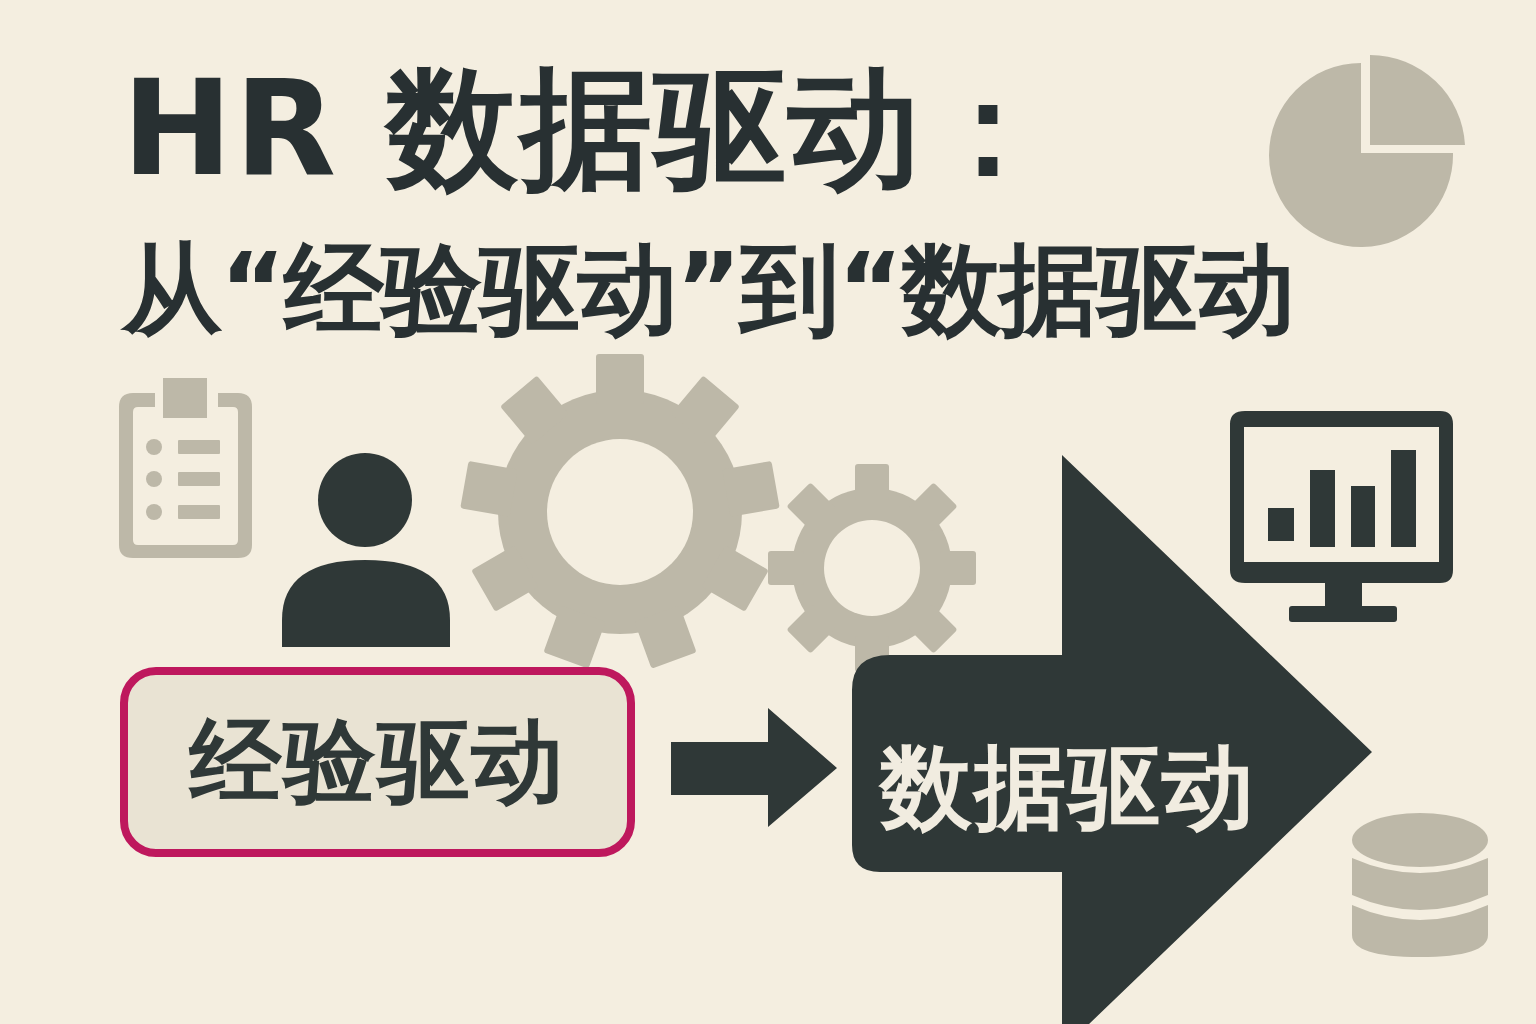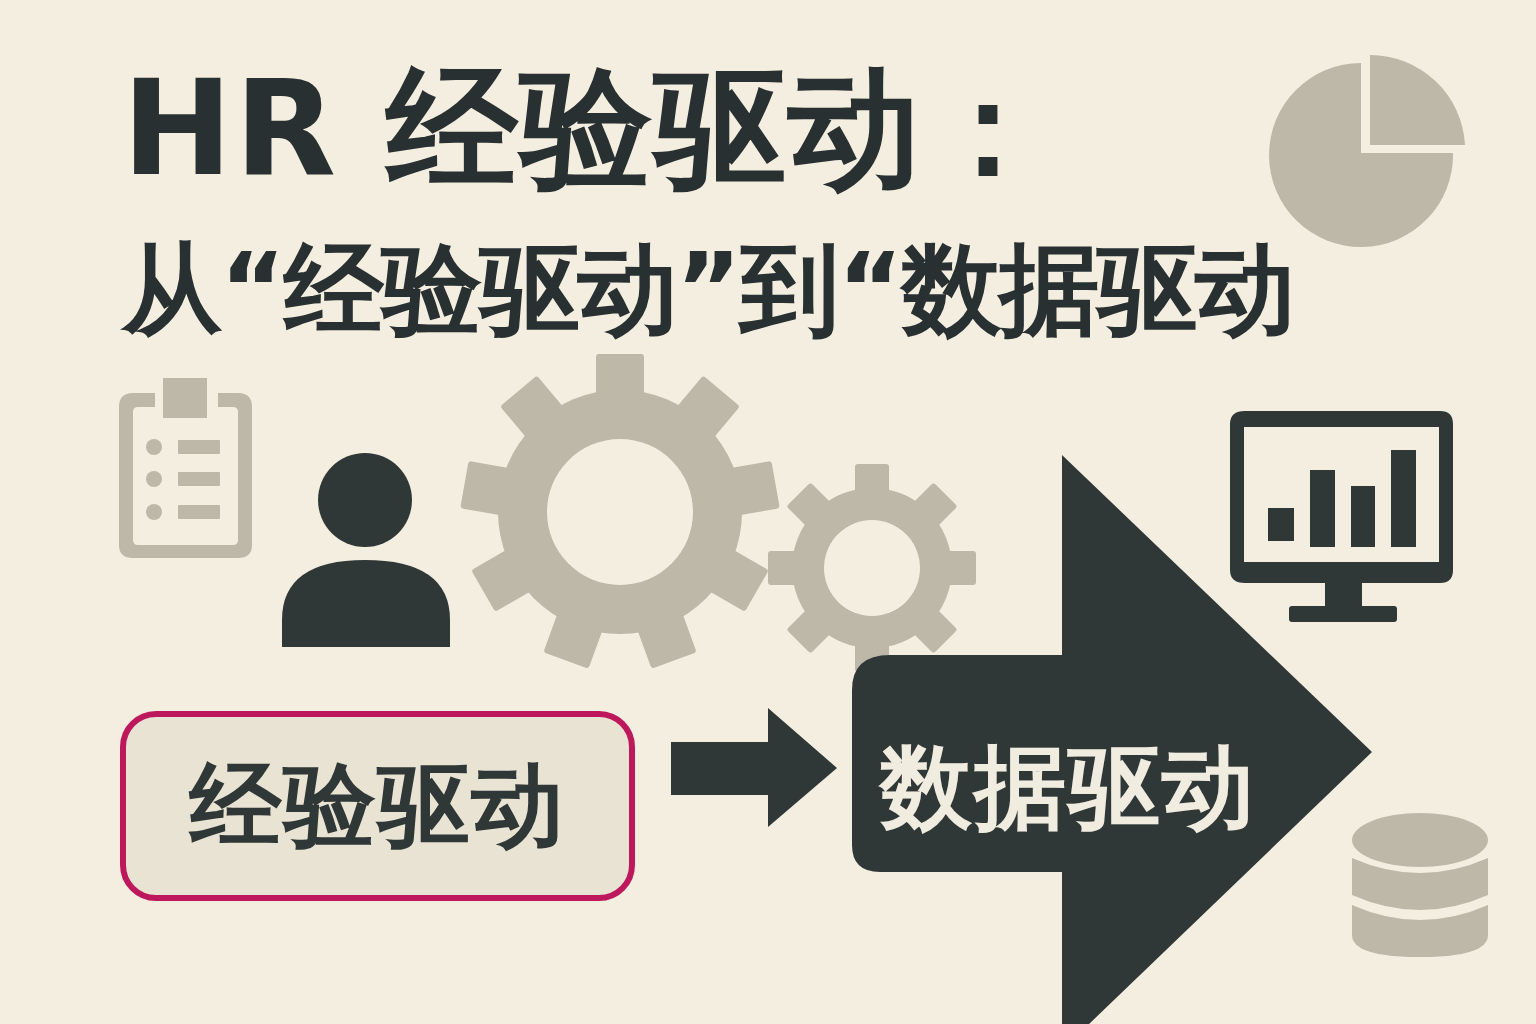--- a/index.html
+++ b/index.html
@@ -17,23 +17,23 @@
   }
   .title-line2 {
     left: 122px; top: 240px;
     font-size: 100px; font-weight: bold; color: #283032;
     line-height: 1; letter-spacing: -2px; white-space: nowrap;
   }
   svg.layer { position: absolute; left: 0; top: 0; }
   .exp-box {
     left: 120px; top: 667px; width: 515px; height: 190px;
     box-sizing: border-box;
-    border: 6px solid #be185d; border-radius: 36px;
+    border: 8px solid #be185d; border-radius: 36px;
     background: #e9e3d3;
-    display: flex; align-items: center; justify-content: center; margin-top: 44px;
+    display: flex; align-items: center; justify-content: center;
   }
   .exp-label {
     font-size: 92px; font-weight: bold; color: #2f3837; letter-spacing: 2px;
     white-space: nowrap;
   }
   .data-label {
     left: 880px; top: 710px; width: 440px;
     font-size: 92px; font-weight: bold; color: #f1ece0;
     letter-spacing: 2px; white-space: nowrap; margin-top: 16px;
   }
@@ -111,20 +111,20 @@
     <ellipse cx="1420" cy="840" rx="68" ry="27"></ellipse>
     <path d="M1352,858 Q1420,888 1488,858 L1488,895 Q1420,925 1352,895 Z"></path>
     <path d="M1352,905 Q1420,935 1488,905 L1488,935 Q1488,957 1420,957 Q1352,957 1352,935 Z"></path>
   </g>
 
   <path fill="#2f3837" d="M671,742 H768 V708 L837,768 L768,827 V795 H671 Z"></path>
 
   <path fill="#2f3837" d="M1062,455 L1372,752 L1062,1050 V1024 V872 H880 Q852,872 852,845 V690 Q852,655 890,655 H1062 Z"></path>
 </svg>
 
-<div class="abs title-line1">HR 经验驱动：</div>
+<div class="abs title-line1">HR 数据驱动：</div>
 <div class="abs title-line2">从“经验驱动”到“数据驱动</div>
 
 <div class="abs exp-box">
   <span class="exp-label">经验驱动</span>
 </div>
 
 <div class="abs data-label">数据驱动</div>
 
 </body></html>

